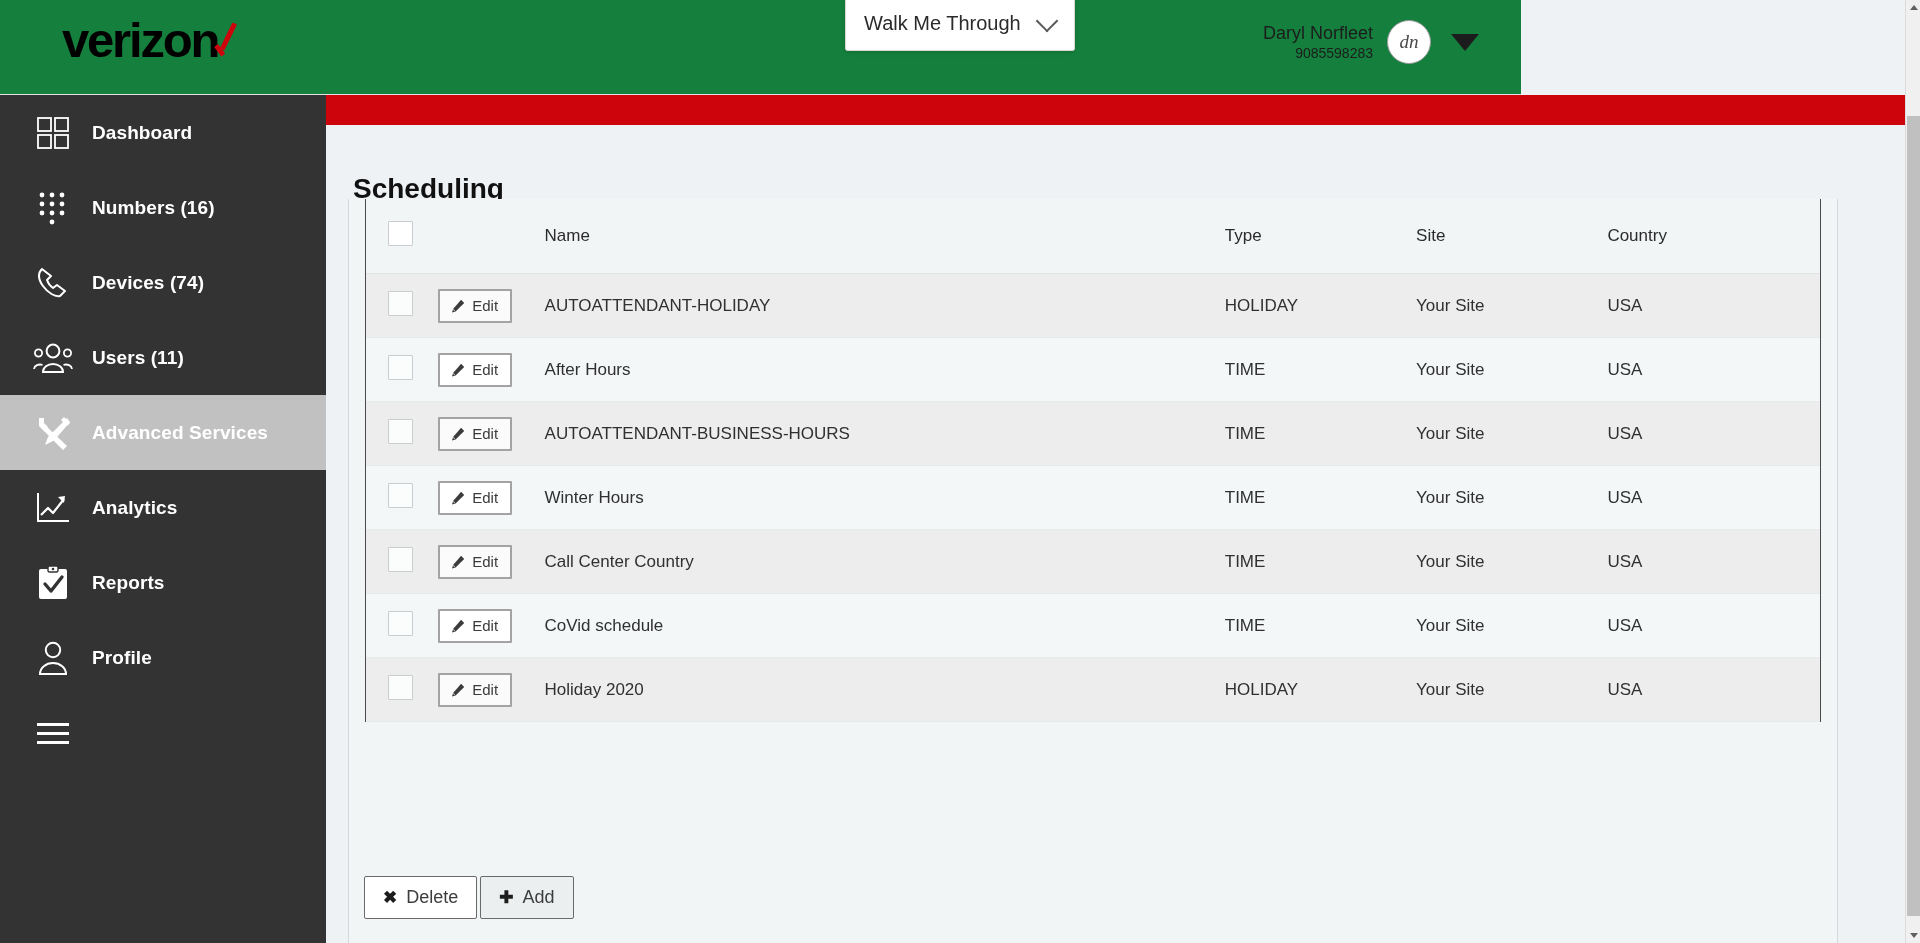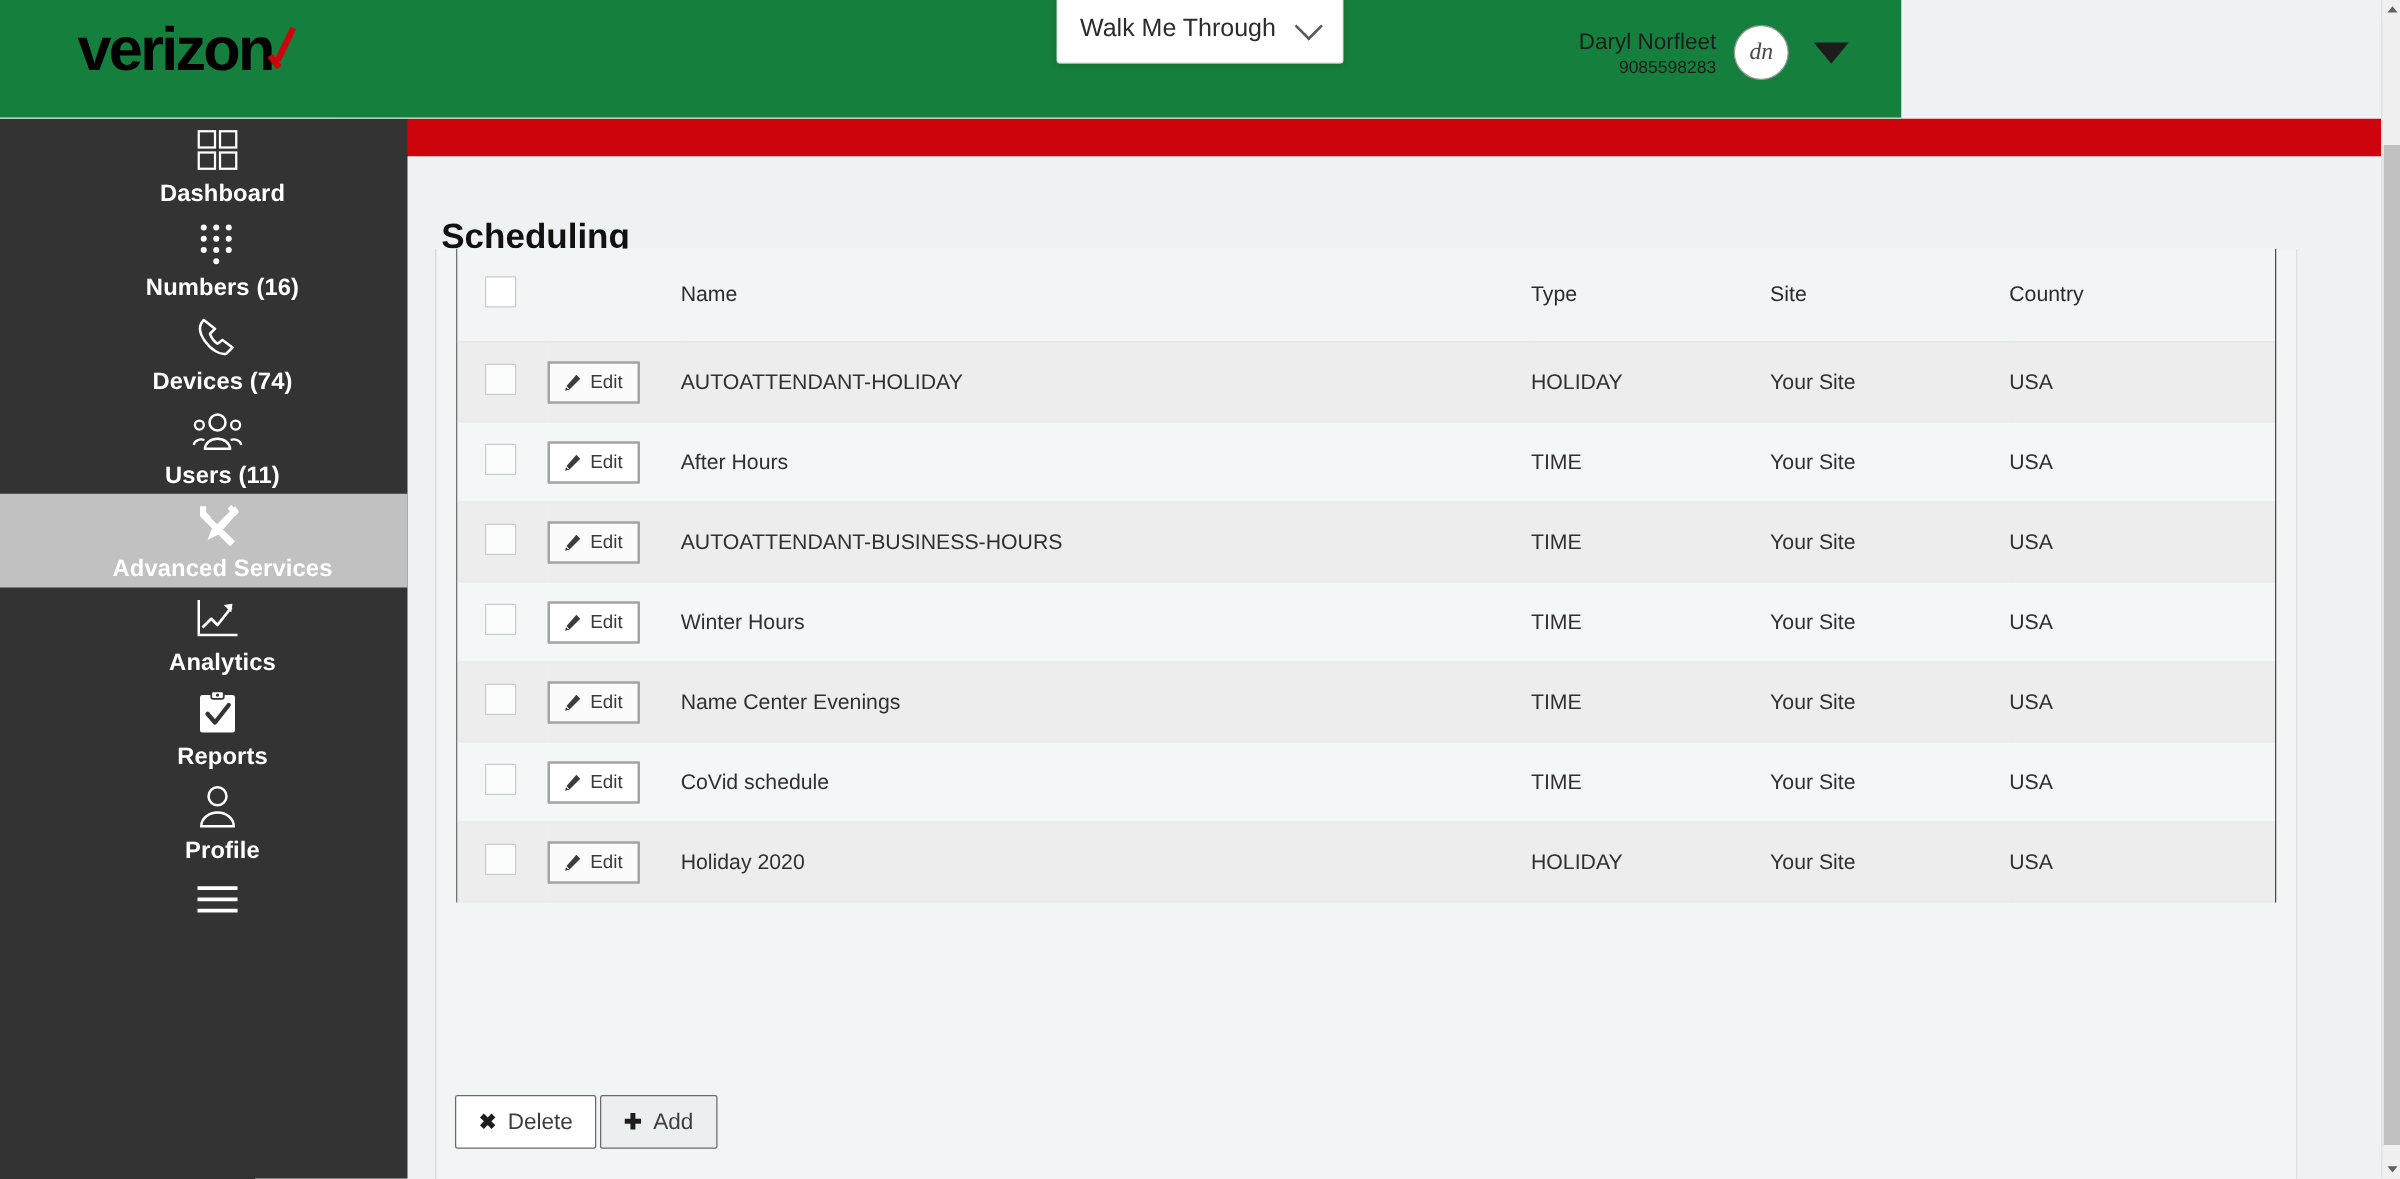--- a/index.html
+++ b/index.html
@@ -112,21 +112,20 @@
   .sidebar {
     position: absolute; left: 0; top: 95px;
     width: 326px; height: 848px;
     background: #333333;
     z-index: 10;
   }
   .nav-item {
     display: flex; align-items: center;
     height: 75px; padding-left: 22px;
     cursor: pointer;
-    flex-direction: column;
   }
   .nav-item.active { background: #c1c1c1; }
   .nav-item.active .nav-label { color: #ffffff; }
   .nav-icon {
     width: 62px; min-width: 62px; height: 50px;
     display: flex; align-items: center; justify-content: center;
   }
   .nav-label {
     font-size: 19px; color: #ffffff; font-weight: bold;
     letter-spacing: 0.1px; margin-left: 8px;
@@ -516,21 +515,21 @@
                 <td class="col-chk"><span class="chk"></span></td>
                 <td class="col-edit"><button class="edit-btn">
                     <span class="pencil-icon">
                       <svg width="14" height="14" viewBox="0 0 14 14">
                         <path d="M10.1 0.8 L13.2 3.9 L4.6 12.5 L1 13.6 L2.1 10 Z" fill="#3b3b3b"></path>
                         <path d="M1.9 10.2 L3.8 12.1" stroke="#fff" stroke-width="0.9"></path>
                       </svg>
                     </span>
                     <span>Edit</span>
                   </button></td>
-                <td class="col-name">Name Center Evenings</td>
+                <td class="col-name">Call Center Country</td>
                 <td class="col-type">TIME</td>
                 <td class="col-site">Your Site</td>
                 <td class="col-country">USA</td>
               </tr>
               <tr class="datarow row-even">
                 <td class="col-chk"><span class="chk"></span></td>
                 <td class="col-edit"><button class="edit-btn">
                     <span class="pencil-icon">
                       <svg width="14" height="14" viewBox="0 0 14 14">
                         <path d="M10.1 0.8 L13.2 3.9 L4.6 12.5 L1 13.6 L2.1 10 Z" fill="#3b3b3b"></path>

